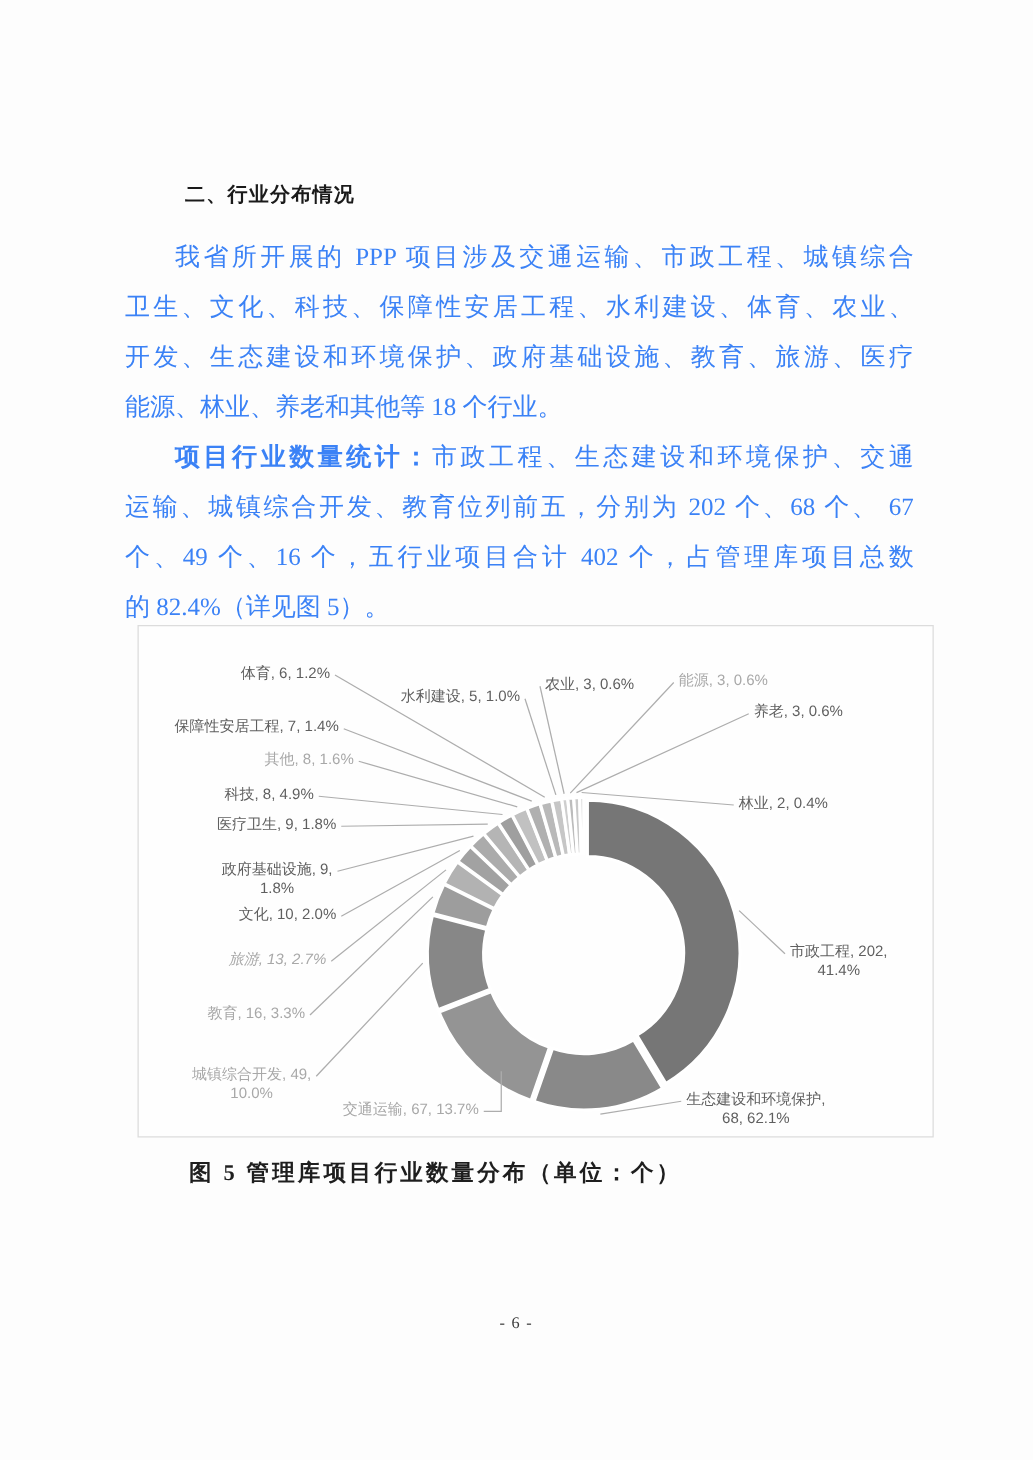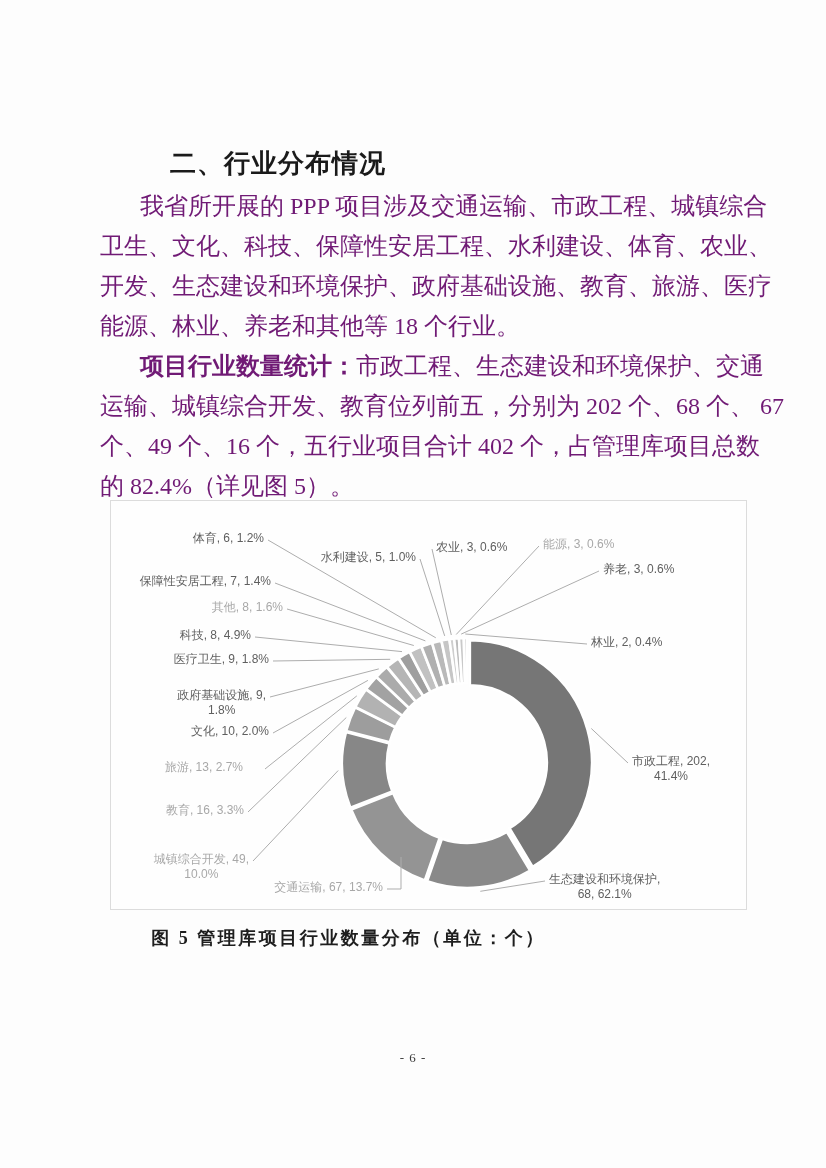--- a/index.html
+++ b/index.html
@@ -1,24 +1,24 @@
 <!DOCTYPE html>
 <html><head>
 <meta charset="utf-8">
 <style>
   html,body{margin:0;padding:0;background:#e8e8e8;}
   .page{position:relative;width:826px;height:1168px;background:#fdfdfd;overflow:hidden;
         font-family:"Liberation Serif",serif;color:#262626;}
-  .heading{position:absolute;left:170px;top:146px;font-family:Liberation Serif, serif;
-           font-size:26px;font-weight:bold;color:#1a1a1a;letter-spacing:1px;}
+  .heading{position:absolute;left:148px;top:146px;font-family:Liberation Serif, serif;
+           font-size:16px;font-weight:bold;color:#1a1a1a;letter-spacing:1px;}
   .para{position:absolute;left:100px;width:631px;}
   #para1{top:186px;}
   #para2{top:346px;}
-  .line{height:40px;line-height:40px;font-size:24px;text-align:justify;text-align-last:justify;
-        white-space:nowrap;color:#701a75;}
+  .line{height:40px;line-height:40px;font-size:20px;text-align:justify;text-align-last:justify;
+        white-space:nowrap;color:#3b82f6;}
   .line.last{text-align-last:left;}
   .line.indent{text-indent:40px;}
   .line b{font-weight:bold;}
   .chart{position:absolute;left:110px;top:500px;width:635px;height:408px;
          border:1px solid #dcdcdc;background:#fefefe;}
   .chart svg{position:absolute;left:0;top:0;}
   .clabel{position:absolute;font-family:"Liberation Sans",sans-serif;font-size:12px;
           line-height:15px;color:#5f5f5f;white-space:nowrap;}
   .clabel.faded{color:#a8a8a8;}
   .clabel.multi{text-align:center;}
@@ -96,21 +96,21 @@
         <div class="clabel faded" style="right: 363px; top: 379px;">
           <div>交通运输, 67, 13.7%</div>
         </div>
         <div class="clabel faded multi" style="right: 497px; top: 351px;">
           <div>城镇综合开发, 49,</div>
           <div>10.0%</div>
         </div>
         <div class="clabel faded" style="right: 502px; top: 302px;">
           <div>教育, 16, 3.3%</div>
         </div>
-        <div class="clabel faded" style="right: 503px; top: 259px;">
+        <div class="clabel faded" style="right: 485px; top: 259px; font-style: italic;">
           <div>旅游, 13, 2.7%</div>
         </div>
         <div class="clabel" style="right: 477px; top: 223px;">
           <div>文化, 10, 2.0%</div>
         </div>
         <div class="clabel multi" style="right: 480px; top: 187px; margin-left: 30px;">
           <div>政府基础设施, 9,</div>
           <div>1.8%</div>
         </div>
         <div class="clabel" style="right: 477px; top: 151px;">

